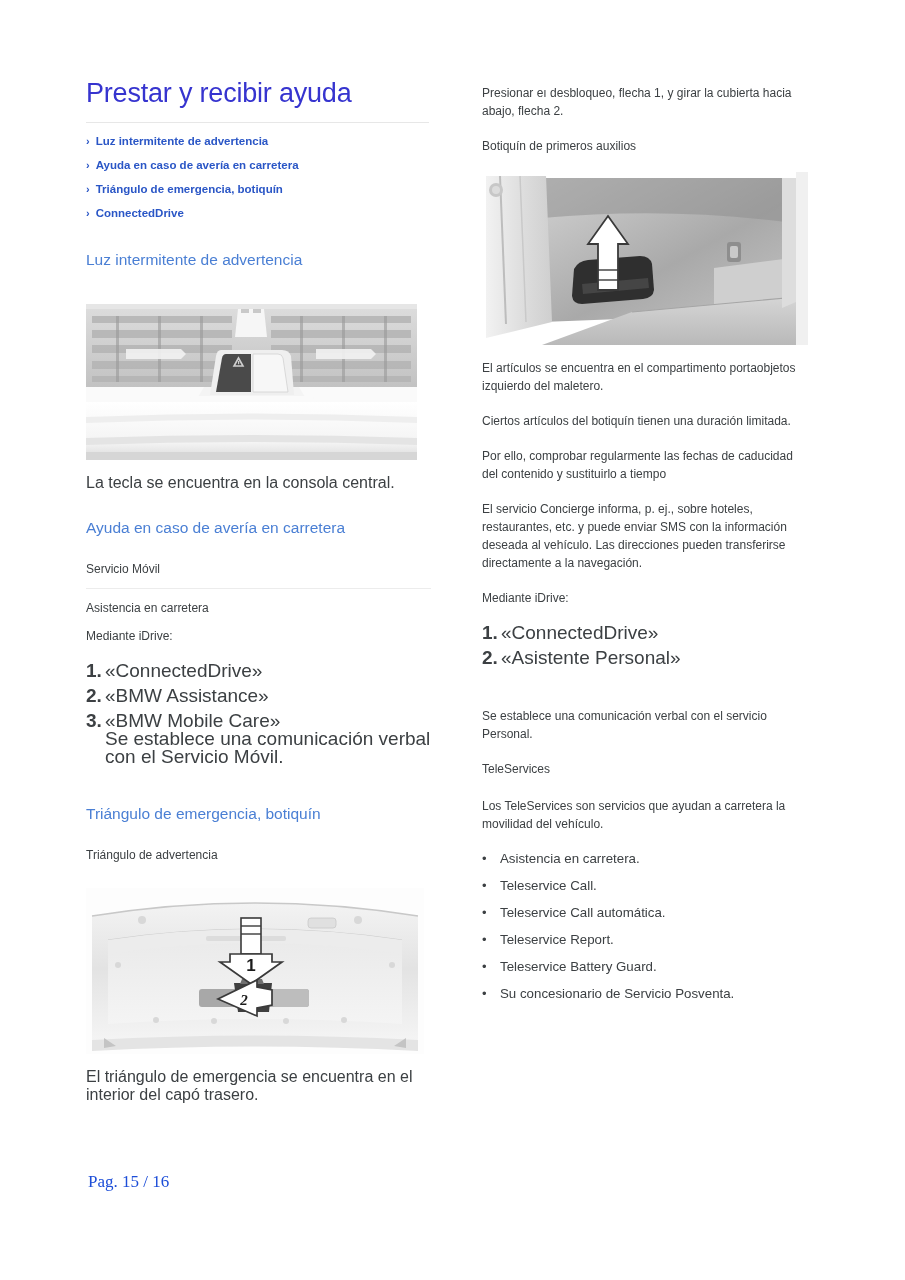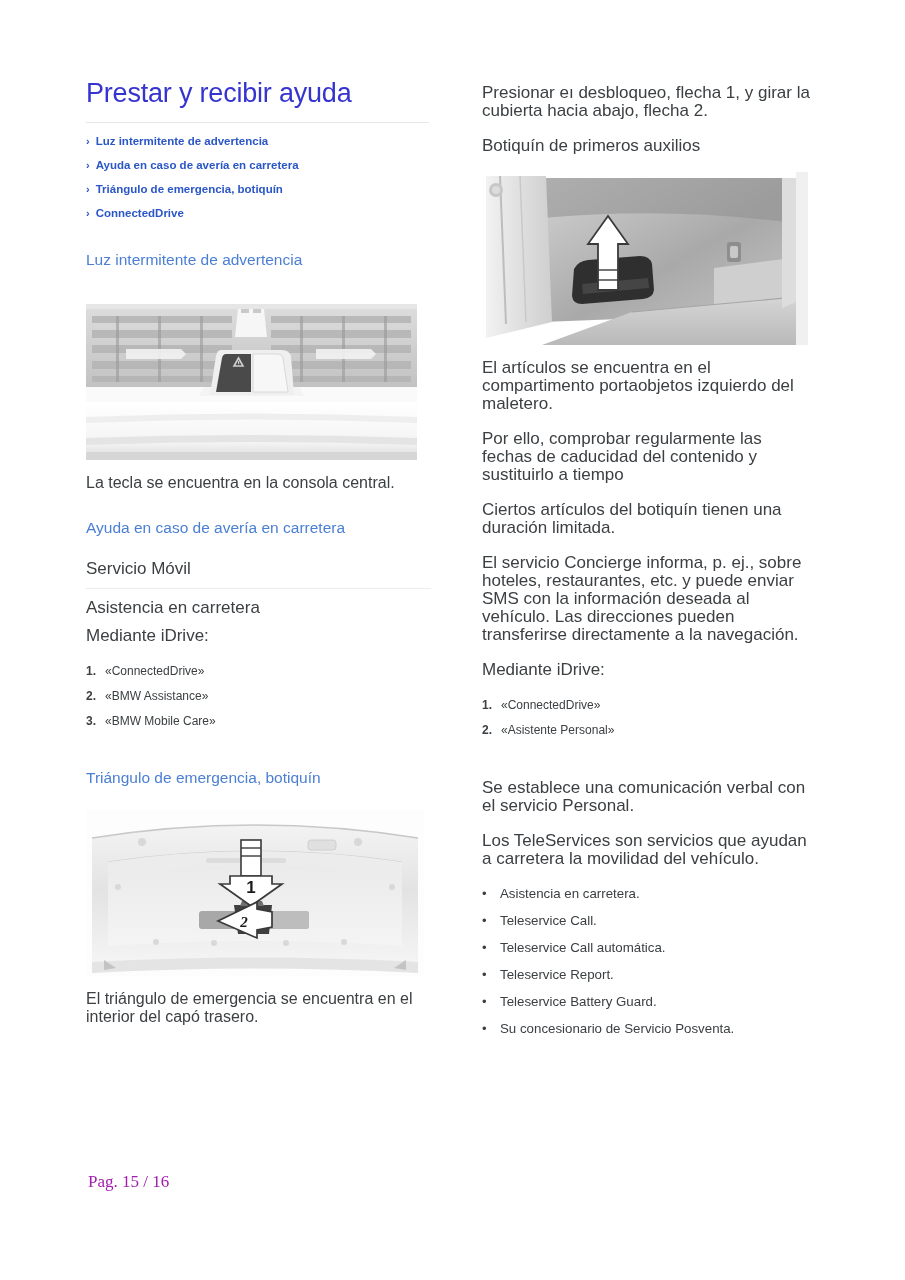--- a/index.html
+++ b/index.html
@@ -81,21 +81,21 @@
   .sec-heading {
     color: #4a7fd4;
     font-size: 15.5px;
     font-weight: normal;
     line-height: 20px;
     margin: 0 0 22px 0;
   }
 
   
   p.body {
-    font-size: 17px;
+    font-size: 12px;
     line-height: 18px;
     margin: 0 0 17px 0;
     color: #3c4043;
   }
   p.body.tight { margin-bottom: 10px; }
   p.body.gap { margin-bottom: 24px; }
 
   .hair-rule {
     height: 1px;
     background: #ececec;
@@ -118,21 +118,21 @@
   ol.steps {
     list-style: none;
     margin: 0 0 18px 0;
     padding: 0;
     counter-reset: step;
   }
   ol.steps > li {
     display: flex;
     align-items: flex-start;
     margin-bottom: 7px;
-    font-size: 12px;
+    font-size: 19px;
     line-height: 18px;
   }
   ol.steps > li .num {
     counter-increment: step;
     font-weight: bold;
     width: 19px;
     flex: 0 0 19px;
     color: #3c4043;
   }
   ol.steps > li .num::before { content: counter(step) "."; }
@@ -159,21 +159,21 @@
     color: #3c4043;
   }
 
   
   .footer {
     position: absolute;
     left: 88px;
     top: 1172px;
     font-family: "Liberation Serif", serif;
     font-size: 17px;
-    color: #a21caf;
+    color: #1d4ed8;
   }
 
   
   .photo { display: block; }
 </style>
 </head>
 <body>
 
 <div class="page">
 
@@ -290,26 +290,29 @@
         <span class="txt">«ConnectedDrive»</span>
       </li>
       <li>
         <span class="num"></span>
         <span class="txt">«BMW Assistance»</span>
       </li>
       <li>
         <span class="num"></span>
         <span class="txt">
           <span>«BMW Mobile Care»</span>
+          <span class="sub" style="white-space:pre-line">Se establece una comunicación verbal
+con el Servicio Móvil.</span>
         </span>
       </li>
     </ol>
 
     <h2 class="sec-heading" style="margin-top:38px;">Triángulo de emergencia, botiquín</h2>
 
+    <p class="body gap">Triángulo de advertencia</p>
 
     <div class="figure">
       <svg class="photo" width="338" height="166" viewBox="0 0 338 166" xmlns="http://www.w3.org/2000/svg">
         <defs>
           <linearGradient id="lidg" x1="0" y1="0" x2="0" y2="1">
             <stop offset="0" stop-color="#f3f3f3"></stop>
             <stop offset="0.45" stop-color="#e3e3e3"></stop>
             <stop offset="1" stop-color="#f6f6f6"></stop>
           </linearGradient>
           <linearGradient id="innerg" x1="0" y1="0" x2="0" y2="1">
@@ -419,37 +422,38 @@
           <line x1="116" y1="98" x2="136" y2="98" stroke="#3a3a3a" stroke-width="1.4"></line>
           <line x1="116" y1="108" x2="136" y2="108" stroke="#3a3a3a" stroke-width="1.4"></line>
         </g>
 
         <rect x="314" y="0" width="12" height="173" fill="#f0f0f0"></rect>
         <path d="M300 6 L314 6 L314 130 L300 136 Z" fill="#dddddd"></path>
       </svg>
     </div>
 
     <p class="body">El artículos se encuentra en el compartimento portaobjetos izquierdo del maletero.</p>
+    <p class="body">Ciertos artículos del botiquín tienen una duración limitada.</p>
     <p class="body">Por ello, comprobar regularmente las fechas de caducidad del contenido y sustituirlo a tiempo</p>
-    <p class="body">Ciertos artículos del botiquín tienen una duración limitada.</p>
     <p class="body">El servicio Concierge informa, p. ej., sobre hoteles, restaurantes, etc. y puede enviar SMS con la información deseada al vehículo. Las direcciones pueden transferirse directamente a la navegación.</p>
     <p class="body">Mediante iDrive:</p>
 
     <ol class="steps" style="margin-bottom:40px;">
       <li>
         <span class="num"></span>
         <span class="txt">«ConnectedDrive»</span>
       </li>
       <li>
         <span class="num"></span>
         <span class="txt">«Asistente Personal»</span>
       </li>
     </ol>
 
     <p class="body">Se establece una comunicación verbal con el servicio Personal.</p>
+    <p class="body" style="margin-bottom:19px;">TeleServices</p>
     <p class="body">Los TeleServices son servicios que ayudan a carretera la movilidad del vehículo.</p>
 
     <ul class="bullets">
       <li>
         <span class="dot">•</span>
         <span>Asistencia en carretera.</span>
       </li>
       <li>
         <span class="dot">•</span>
         <span>Teleservice Call.</span>

